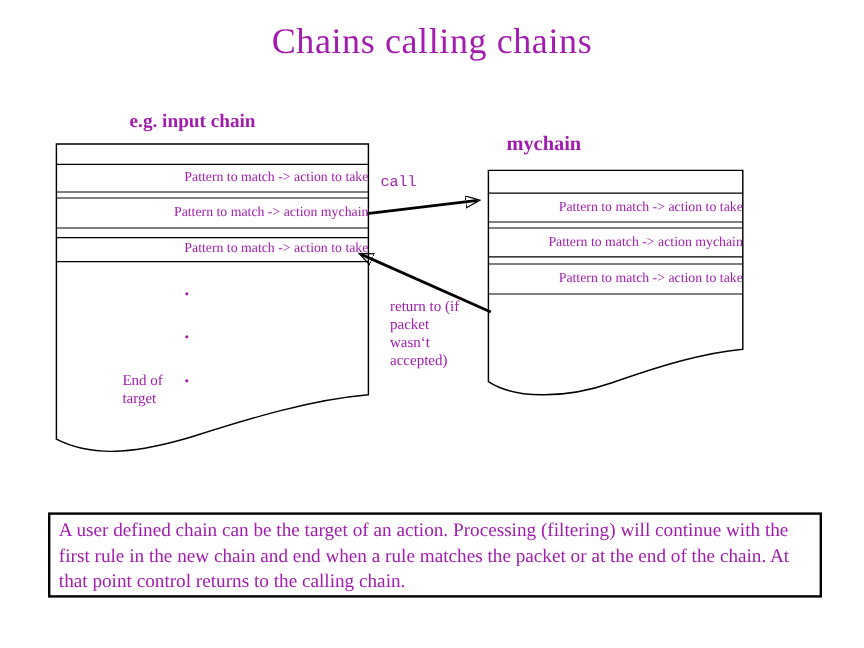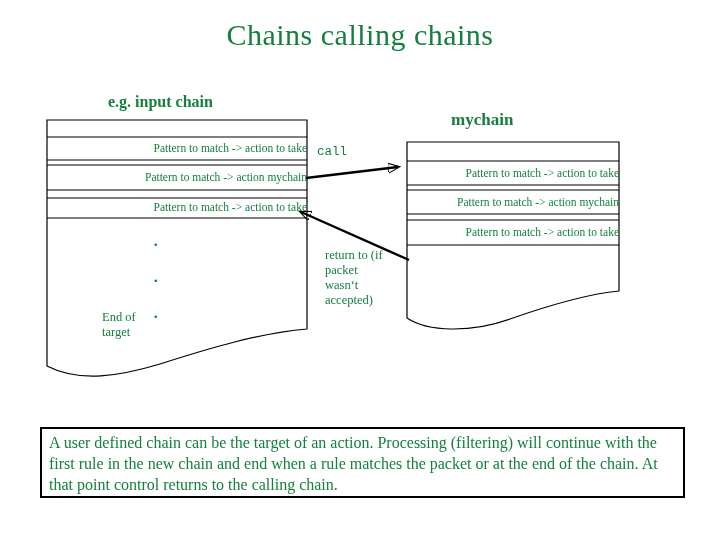--- a/index.html
+++ b/index.html
@@ -1,27 +1,27 @@
 <!DOCTYPE html>
 <html><head>
 <meta charset="utf-8">
 <style>
   html,body { margin:0; padding:0; background:#ffffff; }
   .slide {
     position:relative; width:720px; height:540px; background:#ffffff;
-    font-family:"Liberation Serif", serif; color:#15803d; overflow:hidden;
+    font-family:"Liberation Serif", serif; color:#a21caf; overflow:hidden;
   }
   .abs { position:absolute; }
   .title {
     left:0; right:0; top:18px; text-align:center;
     font-size:30px; letter-spacing:0.5px;
   }
   .section-label { font-weight:bold; }
   .lbl-input-chain { left:108px; top:93px; font-size:16px; }
-  .lbl-mychain   { left:451px; top:110px; font-size:17px;text-align:center; }
+  .lbl-mychain   { left:422px; top:110px; font-size:17px;text-align:center; }
   svg.diagram { position:absolute; left:0; top:0; width:720px; height:540px; }
   svg.diagram path, svg.diagram line { stroke:#000; fill:none; }
   .row {
     position:absolute; text-align:right; font-size:11.5px;
     white-space:nowrap; overflow:hidden;
   }
   .row.l { left:47px;  width:260px; }
   .row.r { left:407px; width:212px; }
   .note { position:absolute; font-size:12.5px; line-height:15px; }
   .lbl-call { left:317px; top:145px; font-size:12.5px;font-family:Liberation Mono, monospace; }

